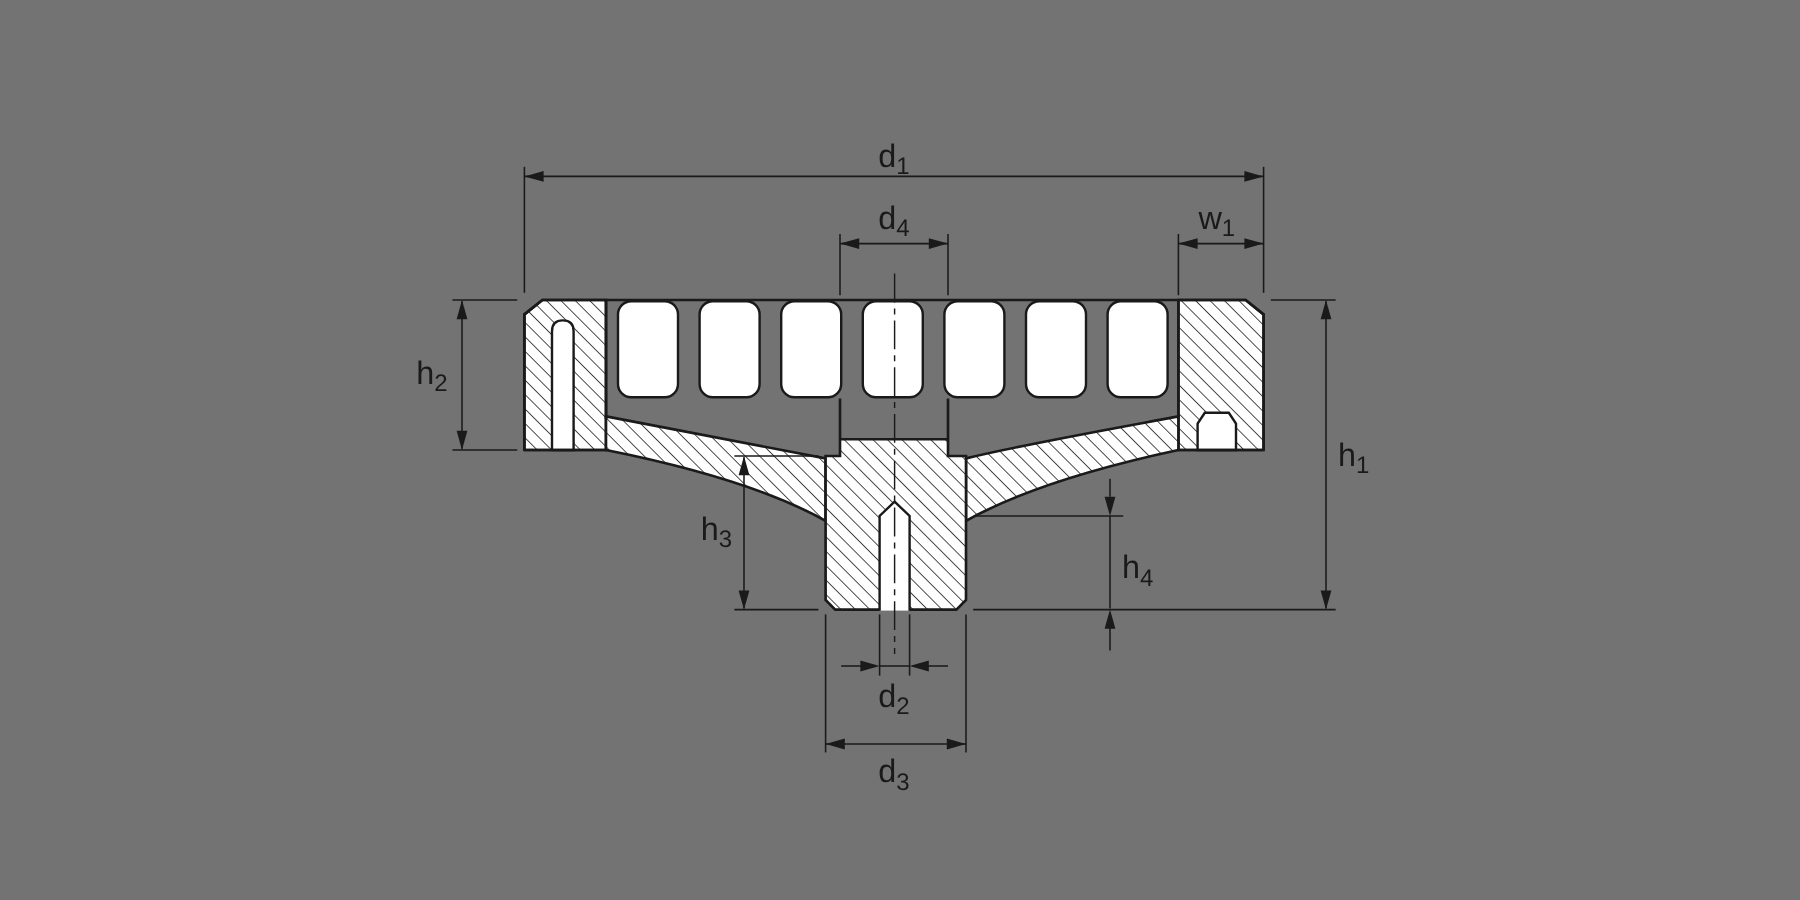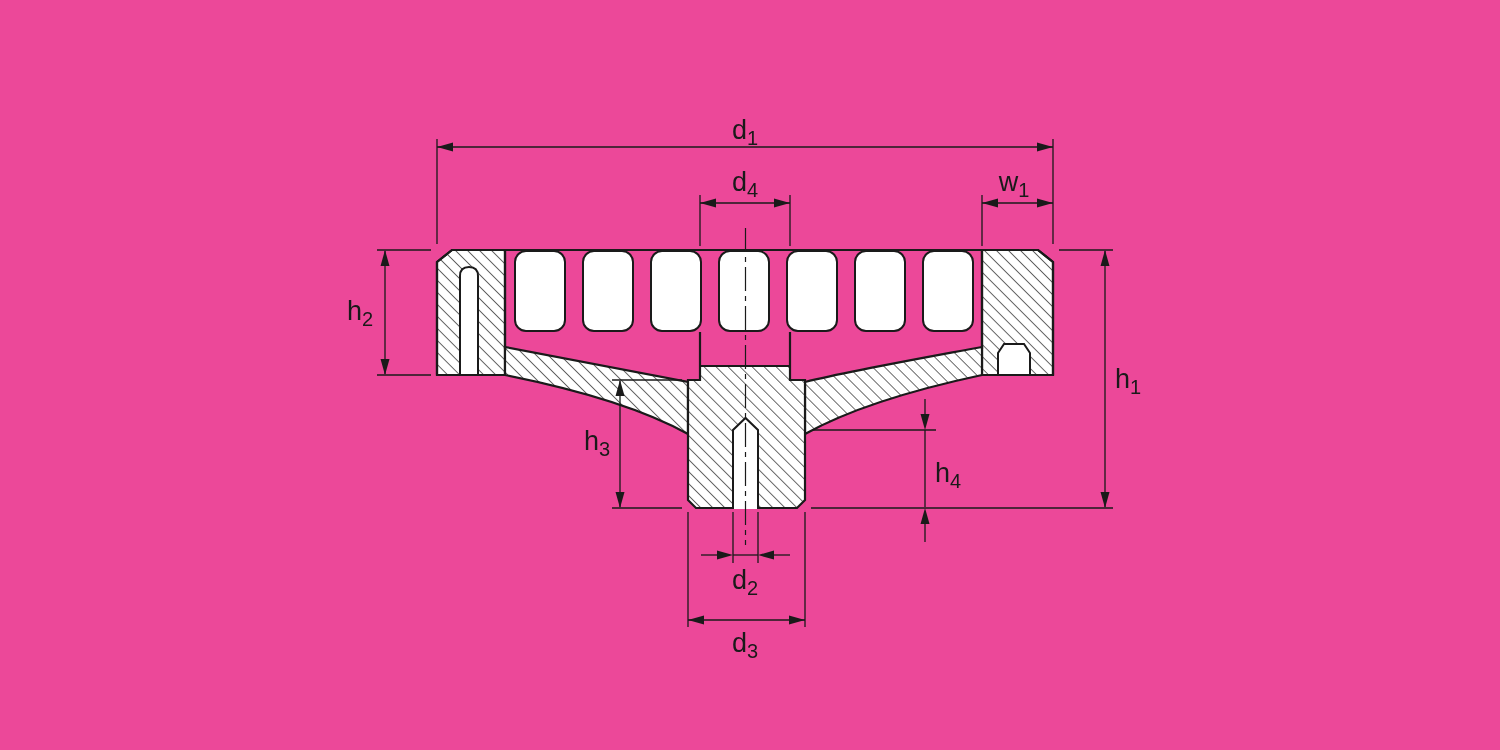--- a/index.html
+++ b/index.html
@@ -4,21 +4,21 @@
 <style>
   html, body {
     margin: 0;
     padding: 0;
     background: #ffffff;
   }
   .stage {
     position: relative;
     width: 1500px;
     height: 750px;
-    background: #ec4899;
+    background: #737373;
     overflow: hidden;
     font-family: "Liberation Sans", sans-serif;
   }
   svg text {
     font-family: "Liberation Sans", sans-serif;
     fill: #1a1a1a;
     font-size: 27px;
   }
   svg .sub {
     font-size: 20px;

